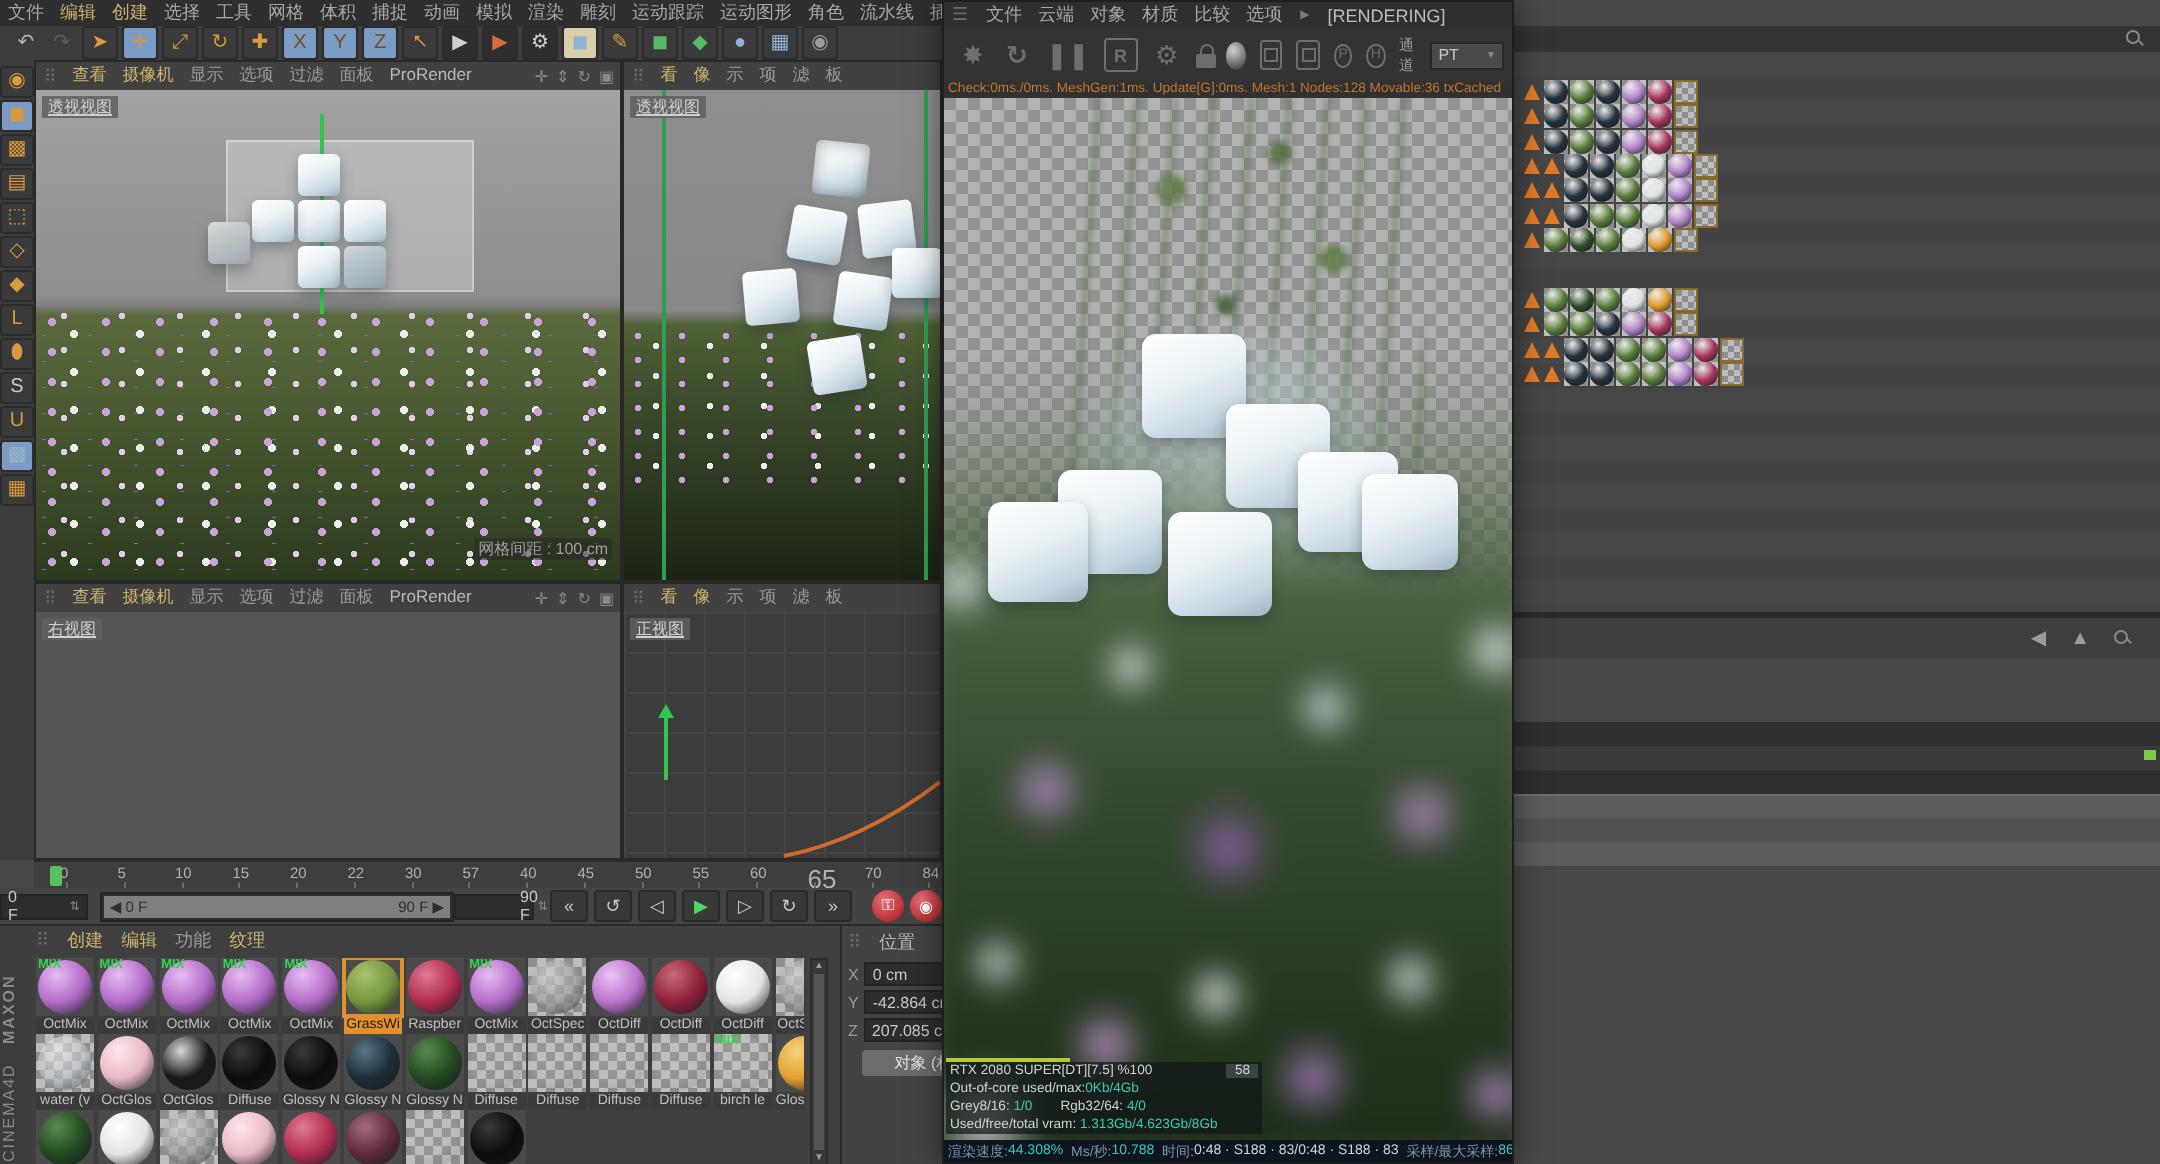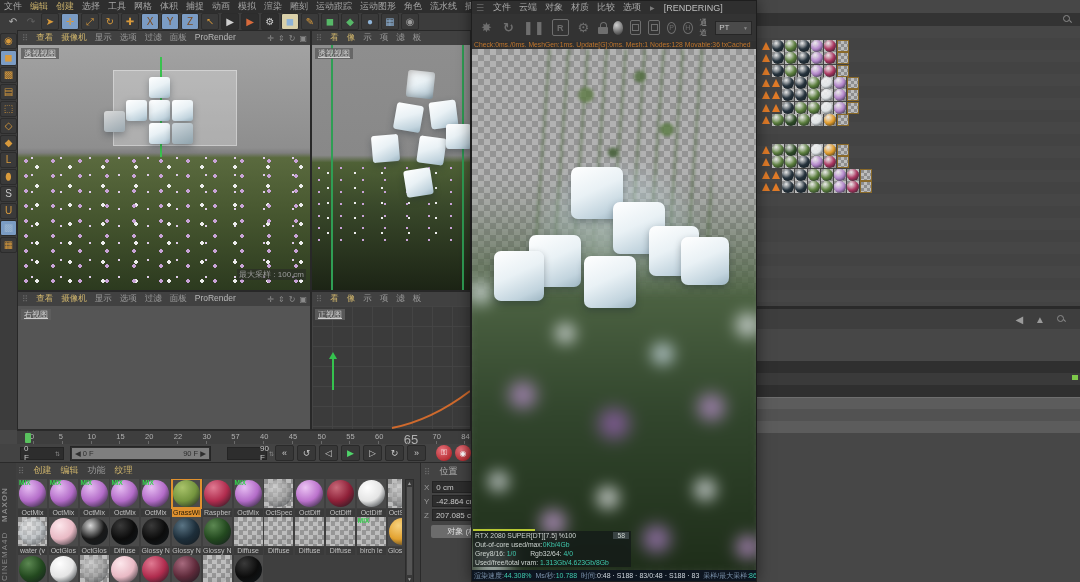--- a/index.html
+++ b/index.html
@@ -156,21 +156,21 @@
         background-size:27px 15px,33px 19px,23px 13px,29px 17px;"></div>
       <div class="abs" style="left:95px;top:25px;width:122px;height:74px;background:rgba(255,255,255,.28);border:1px solid rgba(255,255,255,.35);"></div>
       <div class="abs" style="left:142px;top:12px;width:1.5px;height:100px;background:#39c24e;"></div>
       <div class="cube" style="left:131px;top:32px;width:21px;height:21px;border-radius:3px;"></div>
       <div class="cube" style="left:131px;top:55px;width:21px;height:21px;border-radius:3px;"></div>
       <div class="cube" style="left:108px;top:55px;width:21px;height:21px;border-radius:3px;"></div>
       <div class="cube" style="left:154px;top:55px;width:21px;height:21px;border-radius:3px;"></div>
       <div class="cube" style="left:86px;top:66px;width:21px;height:21px;border-radius:3px;background:linear-gradient(155deg,#d9d9d9,#9aa8b0);"></div>
       <div class="cube" style="left:131px;top:78px;width:21px;height:21px;border-radius:3px;"></div>
       <div class="cube" style="left:154px;top:78px;width:21px;height:21px;border-radius:3px;background:linear-gradient(155deg,#cfd8dd,#8fa3ad);"></div>
-      <div class="gridchip" style="right:4px;bottom:10px;">最大采样 : 100 cm</div>
+      <div class="gridchip" style="right:4px;bottom:10px;">网格间距 : 100 cm</div>
     </div>
   </div>
 
   <div class="vp" style="left:311px;top:30px;width:160px;height:261px;">
     <div class="vphead">
       <span style="color:#6a6a6a;">⠿</span>
         <span class="vp-menu" style="display: flex; gap: 8px;">
           <span style="color: rgb(205, 179, 107);">查看</span>
           <span style="color: rgb(205, 179, 107);">摄像机</span>
           <span style="color: rgb(154, 154, 154);">显示</span>
@@ -274,31 +274,31 @@
       <span style="position: absolute; top: 1px; font-size: 7.5px; color: rgb(176, 176, 176); left: 358px;">60</span>
       <span style="position: absolute; bottom: 0px; width: 1px; height: 3px; background: rgb(106, 106, 106); left: 361px;"></span>
       <span style="position: absolute; top: 1px; font-size: 13px; color: rgb(176, 176, 176); left: 386.75px;">65</span>
       <span style="position: absolute; bottom: 0px; width: 1px; height: 3px; background: rgb(106, 106, 106); left: 389.75px;"></span>
       <span style="position: absolute; top: 1px; font-size: 7.5px; color: rgb(176, 176, 176); left: 415.5px;">70</span>
       <span style="position: absolute; bottom: 0px; width: 1px; height: 3px; background: rgb(106, 106, 106); left: 418.5px;"></span>
       <span style="position: absolute; top: 1px; font-size: 7.5px; color: rgb(176, 176, 176); left: 444.25px;">84</span>
       <span style="position: absolute; bottom: 0px; width: 1px; height: 3px; background: rgb(106, 106, 106); left: 447.25px;"></span>
     </div>
   <div class="abs" style="left:0;top:444px;width:471px;height:18px;background:#434343;display:flex;align-items:center;z-index:1;">
-    <div class="field" style="margin-left:20px;width:44px;height:13px;gap:26px;">
+    <div class="field" style="width:44px;height:13px;gap:26px;">
       <span>0 F</span>
         <span style="margin-left:auto;color:#888;font-size:6px;">⇅</span>
     </div>
     <div style="margin-left:6px;width:190px;height:13px;background:#2f2f2f;border:1px solid #252525;position:relative;">
       <div class="abs" style="left:1px;top:1px;right:1px;bottom:1px;background:#7f7f7f;display:flex;align-items:center;justify-content:space-between;font-size:7.5px;color:#2e2e2e;padding:0 3px;">
         <span>◀ 0 F</span>
         <span>90 F ▶</span>
       </div>
     </div>
-    <div class="field" style="margin-left:16px;width:40px;height:13px;padding-left:32px;">
+    <div class="field" style="margin-left:0;width:40px;height:13px;padding-left:32px;">
       <span>90 F</span>
         <span style="margin-left:auto;color:#888;font-size:6px;">⇅</span>
     </div>
     <div id="transport" style="display:flex;gap:3px;margin-left:8px;">
         <span style="width: 17px; height: 14px; background: rgb(56, 56, 56); border: 1px solid rgb(42, 42, 42); border-radius: 2px; display: flex; align-items: center; justify-content: center; font-size: 9px; color: rgb(200, 200, 200);">«</span>
         <span style="width: 17px; height: 14px; background: rgb(56, 56, 56); border: 1px solid rgb(42, 42, 42); border-radius: 2px; display: flex; align-items: center; justify-content: center; font-size: 9px; color: rgb(200, 200, 200);">↺</span>
         <span style="width: 17px; height: 14px; background: rgb(56, 56, 56); border: 1px solid rgb(42, 42, 42); border-radius: 2px; display: flex; align-items: center; justify-content: center; font-size: 9px; color: rgb(200, 200, 200);">◁</span>
         <span style="width: 17px; height: 14px; background: rgb(56, 56, 56); border: 1px solid rgb(42, 42, 42); border-radius: 2px; display: flex; align-items: center; justify-content: center; font-size: 9px; color: rgb(79, 212, 106);">▶</span>
         <span style="width: 17px; height: 14px; background: rgb(56, 56, 56); border: 1px solid rgb(42, 42, 42); border-radius: 2px; display: flex; align-items: center; justify-content: center; font-size: 9px; color: rgb(200, 200, 200);">▷</span>
         <span style="width: 17px; height: 14px; background: rgb(56, 56, 56); border: 1px solid rgb(42, 42, 42); border-radius: 2px; display: flex; align-items: center; justify-content: center; font-size: 9px; color: rgb(200, 200, 200);">↻</span>

